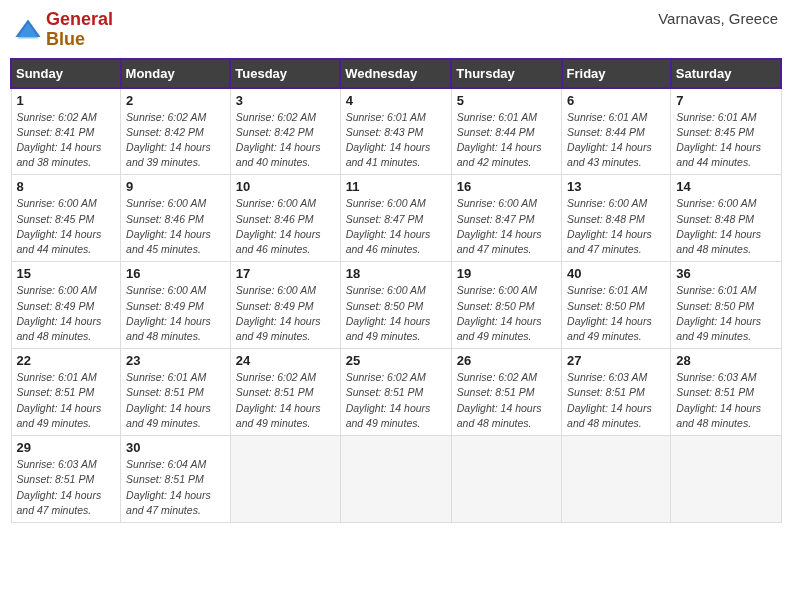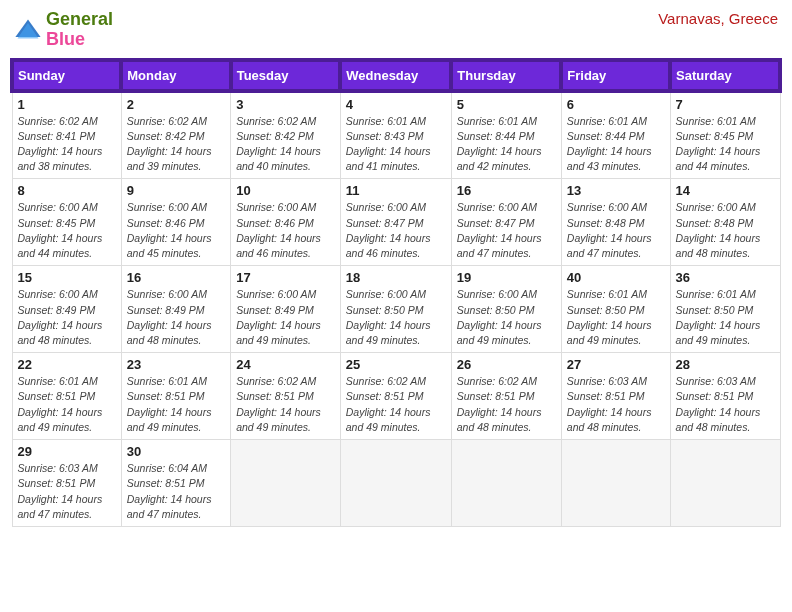--- a/index.html
+++ b/index.html
@@ -20,51 +20,51 @@
     .logo {
       display: flex;
       align-items: center;
       gap: 4px;
     }
     .logo-text {
       font-size: 18px;
       font-weight: bold;
       line-height: 1.1;
     }
-    .logo-general { color: #4d7c0f; }
-    .logo-blue { color: #ec4899; }
+    .logo-general { color: #b91c1c; }
+    .logo-blue { color: #a16207; }
     .logo-icon {
       width: 28px;
       height: 28px;
     }
     .title-block {
       text-align: right;
     }
     .month-title {
       font-size: 32px;
       font-weight: bold;
       color: #222;
     }
     .location {
       font-size: 15px;
-      color: #b91c1c;
+      color: #404040;
     }
     .calendar {
       width: 100%;
       border-collapse: collapse;
       border: 1px solid #ccc;
     }
     .calendar th {
-      background: #6d28d9;
+      background: #404040;
       color: #fff;
       font-size: 13px;
       font-weight: bold;
       padding: 6px 4px;
       text-align: left;
-      border: 4px solid #4c1d95;
+      border: 2px solid #4c1d95;
     }
     .calendar td {
       vertical-align: top;
       border: 1px solid #ddd;
       padding: 4px 5px;
       font-size: 10.5px;
       color: #333;
       width: 113px;
       min-height: 80px;
       background: #fff;

